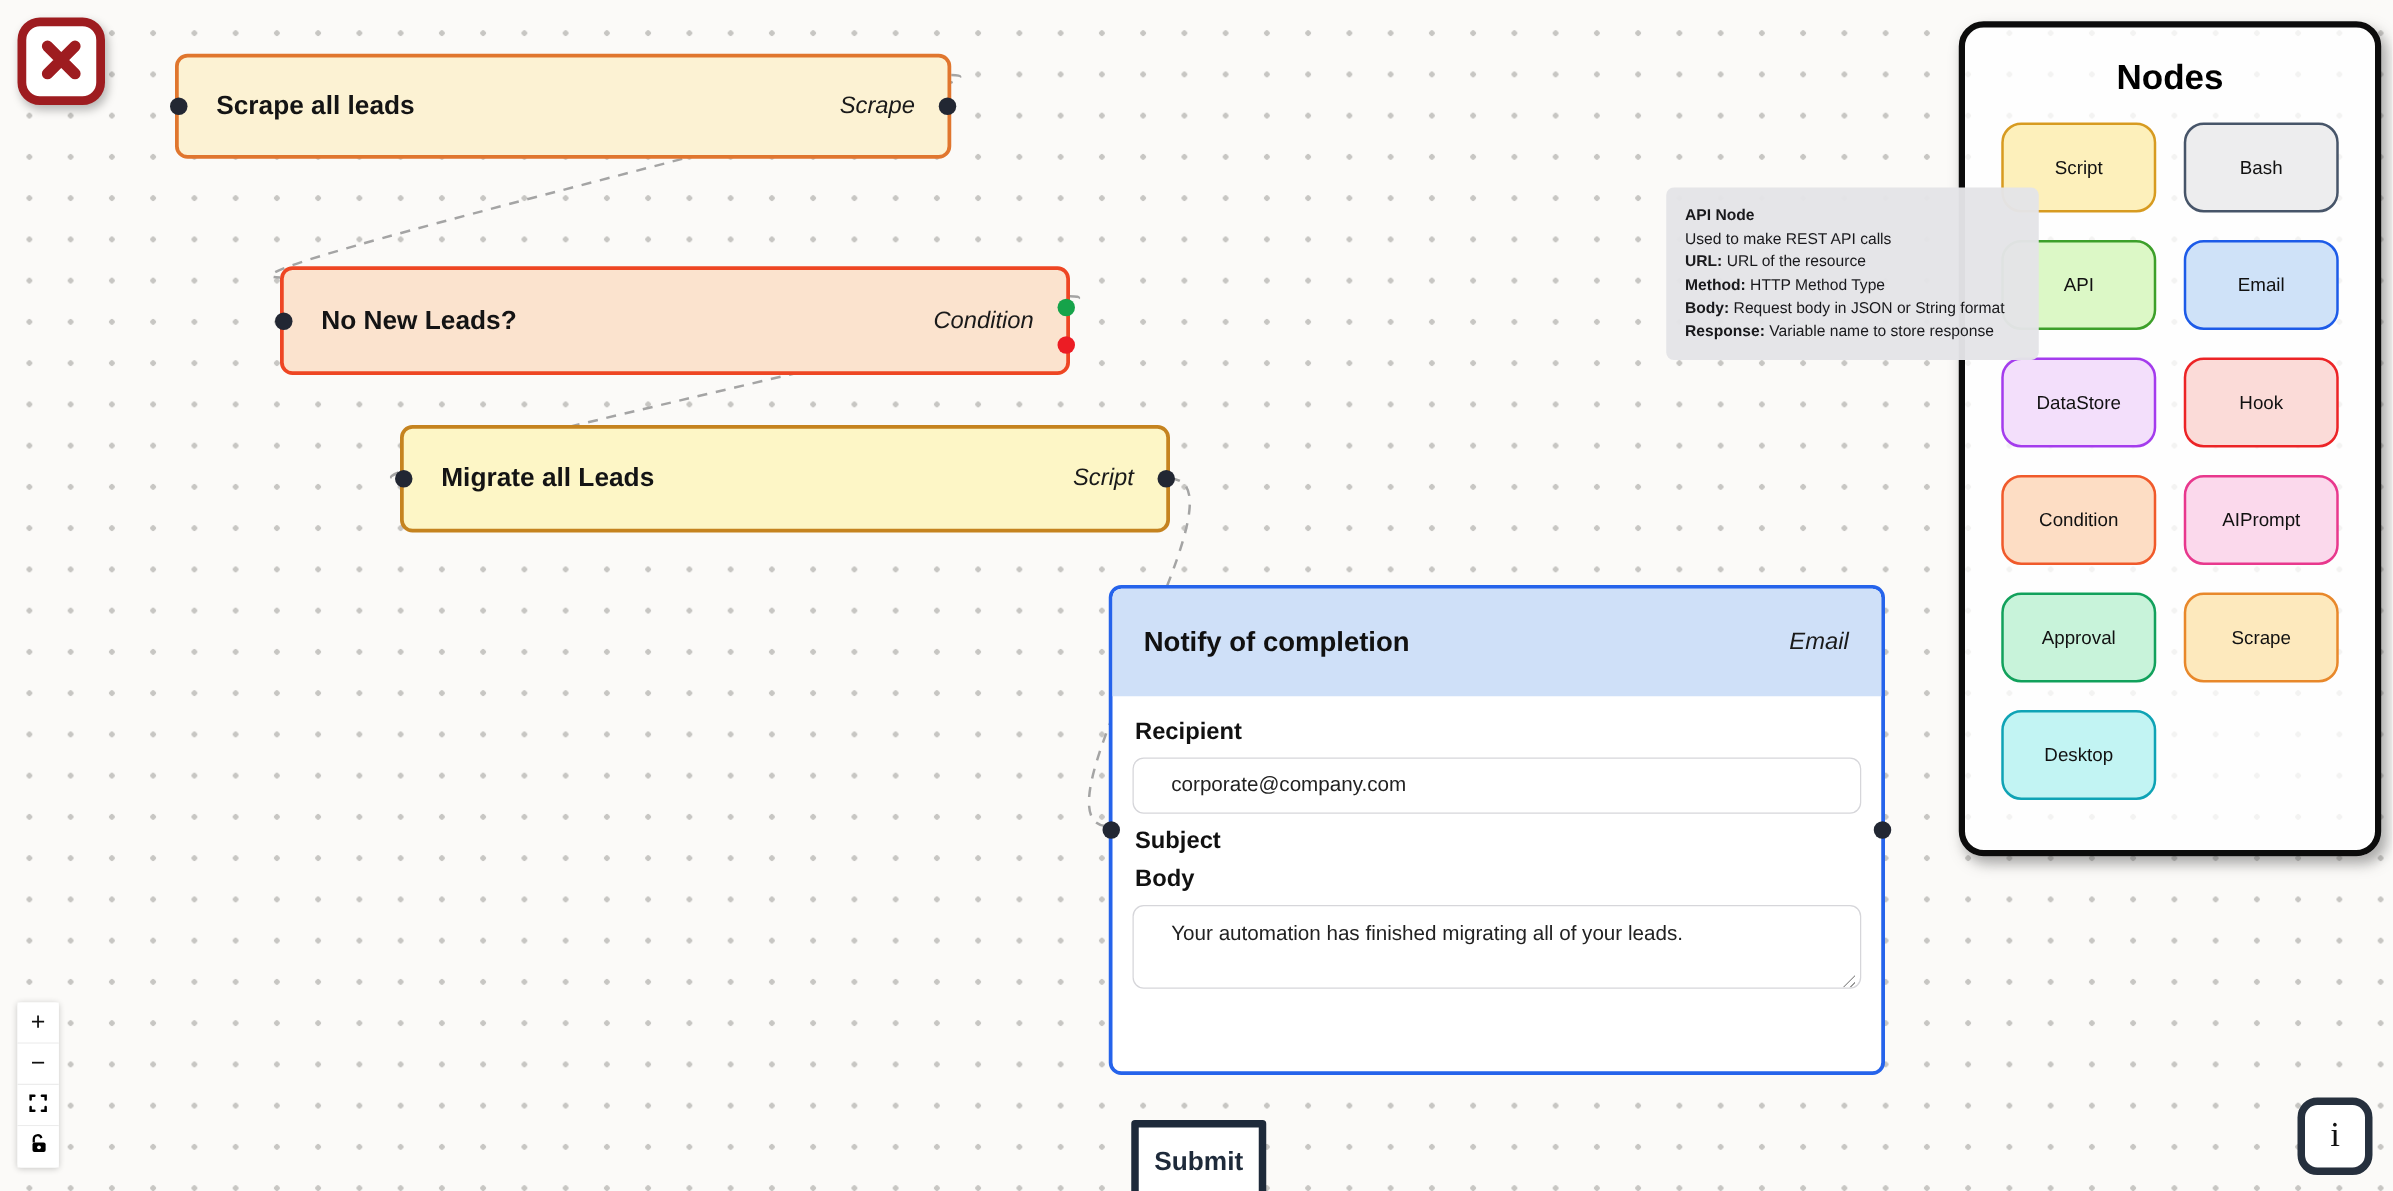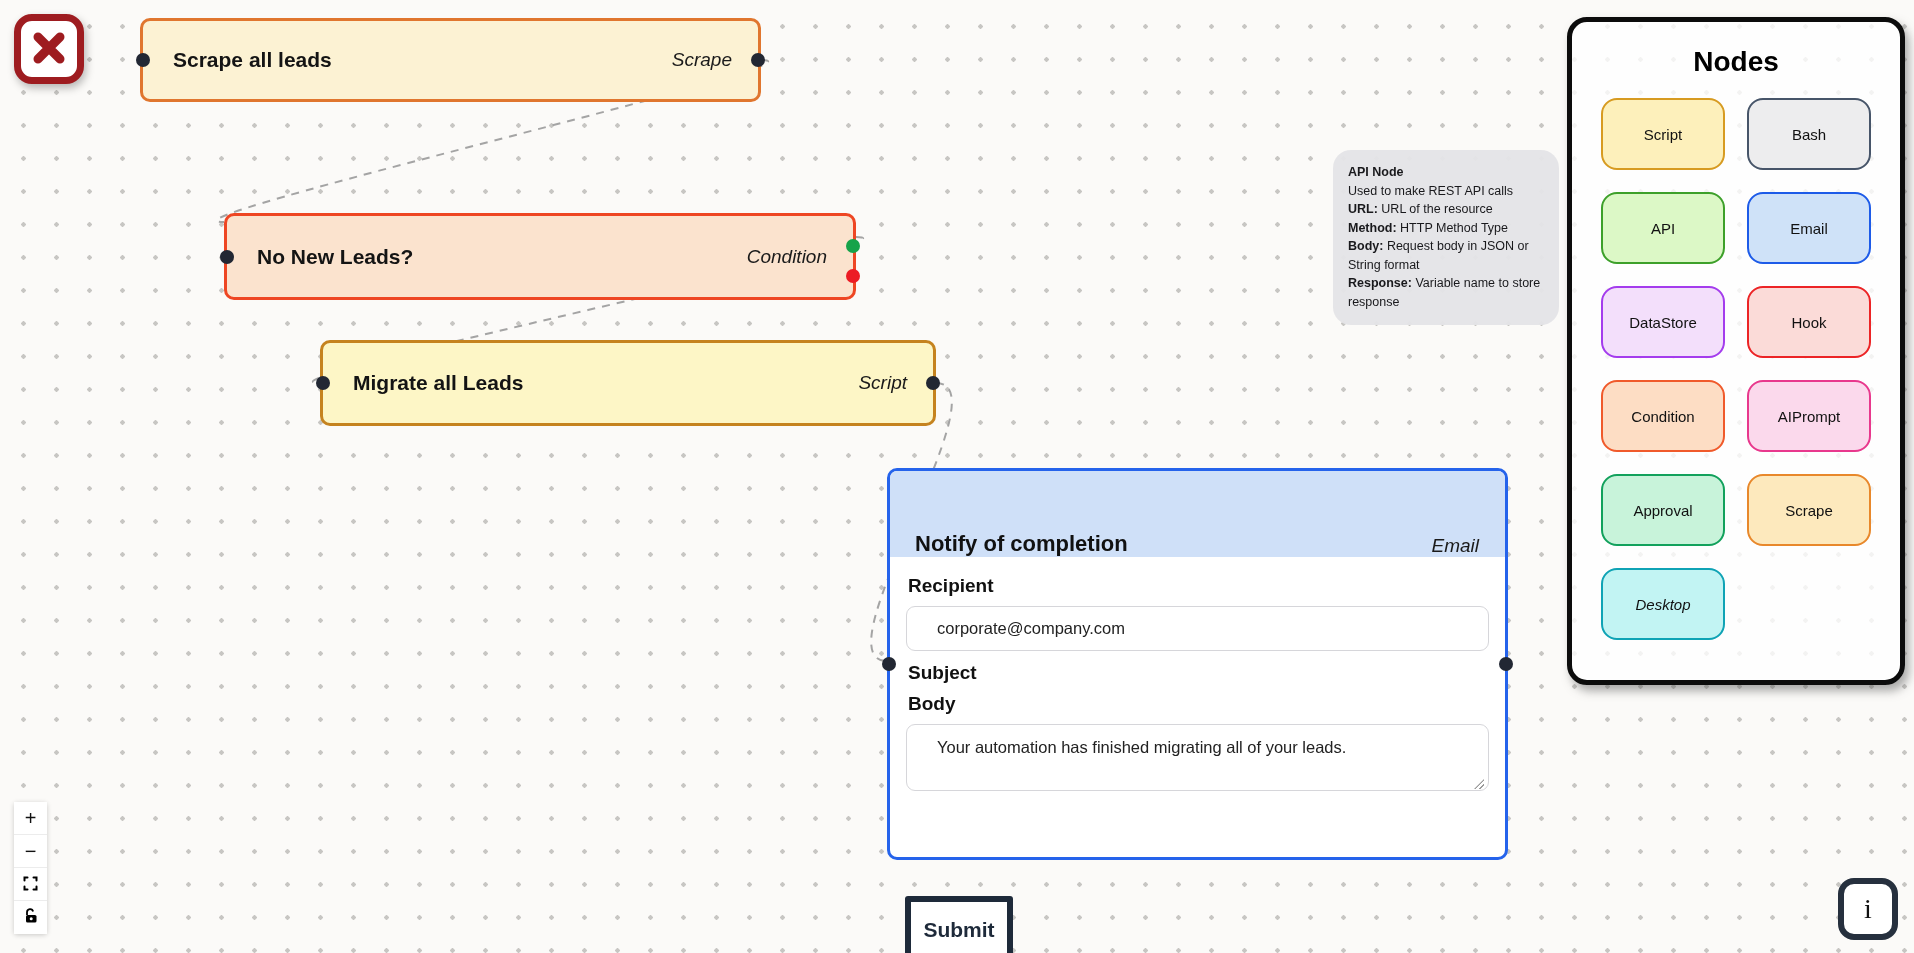--- a/index.html
+++ b/index.html
@@ -38,21 +38,21 @@
   #node-condition { left:224px; top:178px; width:632px; height:87px; border:3px solid;margin-top:35px; }
   #node-script    { left:320px; top:340px; width:616px; height:86px; border:3px solid; }
 
   
   .email-node {
     position:absolute; left:887px; top:468px; width:621px; height:392px;
     background:#ffffff; border:3px solid #2563eb; border-radius:10px;
   }
   .email-header {
     height:86px; border-radius:7px 7px 0 0;
-    display:flex; align-items:flex-end; justify-content:space-between;
+    display:flex; align-items:center; justify-content:space-between;
     padding:0 26px 0 25px;
   }
   .email-header .node-title { font-size:22px; font-weight:bold; color:#111; }
   .email-header .node-type  { font-size:19px; font-style:italic; color:#1a1a1a; }
   .email-body { padding:14px 16px 0 16px; }
   .email-body label { display:block; font-size:19px; font-weight:bold; color:#111; margin:4px 0 9px 2px; }
   .email-body input, .email-body textarea {
     width:100%; border:1.5px solid #d6d6da; border-radius:9px;
     font-family:"Liberation Sans", sans-serif; font-size:16.5px; color:#222;
     padding-left:30px; background:#fff; outline:none;
@@ -120,22 +120,22 @@
   }
   .palette-item {
     width:124px; height:72px; border-radius:16px; border:2.5px solid;
     display:flex; align-items:center; justify-content:center;
     font-size:15px; color:#111; cursor:grab;
     font-family:"Liberation Sans", sans-serif;
   }
 
   
   .tooltip {
-    position:absolute; left:1333px; top:150px; width:226px;
-    background:rgba(228,228,231,.97); border-radius:18px;
+    position:absolute; left:1333px; top:150px; width:298px;
+    background:rgba(228,228,231,.97); border-radius:6px;
     padding:13px 15px 14px 15px; font-size:12.5px; line-height:1.48; color:#19191c;
     z-index:10;
   }
   .tooltip .tt-title { font-weight:bold; }
   .tooltip b { font-weight:bold; }
 </style>
 </head>
 <body>
 
 <div class="canvas">
@@ -149,21 +149,21 @@
   </svg>
 
   <button class="close-btn">
     <span>
       <svg width="34" height="34" viewBox="0 0 34 34">
         <path d="M6 6 L28 28 M28 6 L6 28" stroke="#9e1c20" stroke-width="9" stroke-linecap="round"></path>
       </svg>
     </span>
   </button>
 
-  <div class="fnode" id="node-scrape" style="background-color: rgb(252, 242, 211); border-color: rgb(224, 118, 46);">
+  <div class="fnode" id="node-scrape" style="background-color: rgb(252, 242, 211); border-color: rgb(224, 118, 46); margin-top: 25px;">
     <span class="port p-left"></span>
     <span class="node-title">Scrape all leads</span>
     <span class="node-type">Scrape</span>
     <span class="port p-right"></span>
   </div>
 
   <div class="fnode" id="node-condition" style="background-color: rgb(251, 227, 206); border-color: rgb(238, 70, 35);">
     <span class="port p-left"></span>
     <span class="node-title">No New Leads?</span>
     <span class="node-type">Condition</span>
@@ -237,21 +237,21 @@
       <div class="palette-item" style="background-color: rgb(253, 240, 187); border-color: rgb(215, 155, 33);">Script</div>
       <div class="palette-item" style="background-color: rgb(237, 237, 238); border-color: rgb(71, 85, 105);">Bash</div>
       <div class="palette-item" style="background-color: rgb(220, 248, 198); border-color: rgb(61, 160, 42);">API</div>
       <div class="palette-item" style="background-color: rgb(207, 226, 248); border-color: rgb(29, 91, 232);">Email</div>
       <div class="palette-item" style="background-color: rgb(243, 223, 251); border-color: rgb(164, 60, 237);">DataStore</div>
       <div class="palette-item" style="background-color: rgb(251, 219, 216); border-color: rgb(236, 36, 38);">Hook</div>
       <div class="palette-item" style="background-color: rgb(253, 221, 196); border-color: rgb(240, 90, 43);">Condition</div>
       <div class="palette-item" style="background-color: rgb(251, 217, 236); border-color: rgb(232, 56, 141);">AIPrompt</div>
       <div class="palette-item" style="background-color: rgb(200, 243, 218); border-color: rgb(18, 161, 92); text-align: center;">Approval</div>
       <div class="palette-item" style="background-color: rgb(253, 233, 189); border-color: rgb(232, 136, 43);">Scrape</div>
-      <div class="palette-item" style="background-color: rgb(194, 244, 243); border-color: rgb(15, 163, 181); font-style: italic;">Desktop</div>
+      <div class="palette-item" style="background-color: rgb(194, 244, 243); border-color: rgb(15, 163, 181);">Desktop</div>
     </div>
   </aside>
 
   <div class="tooltip">
     <div class="tt-title">API Node</div>
     <div><b></b><span>Used to make REST API calls</span></div>
     <div><b>URL:</b><span> URL of the resource</span></div>
     <div><b>Method:</b><span> HTTP Method Type</span></div>
     <div><b>Body:</b><span> Request body in JSON or String format</span></div>
     <div><b>Response:</b><span> Variable name to store response</span></div>

